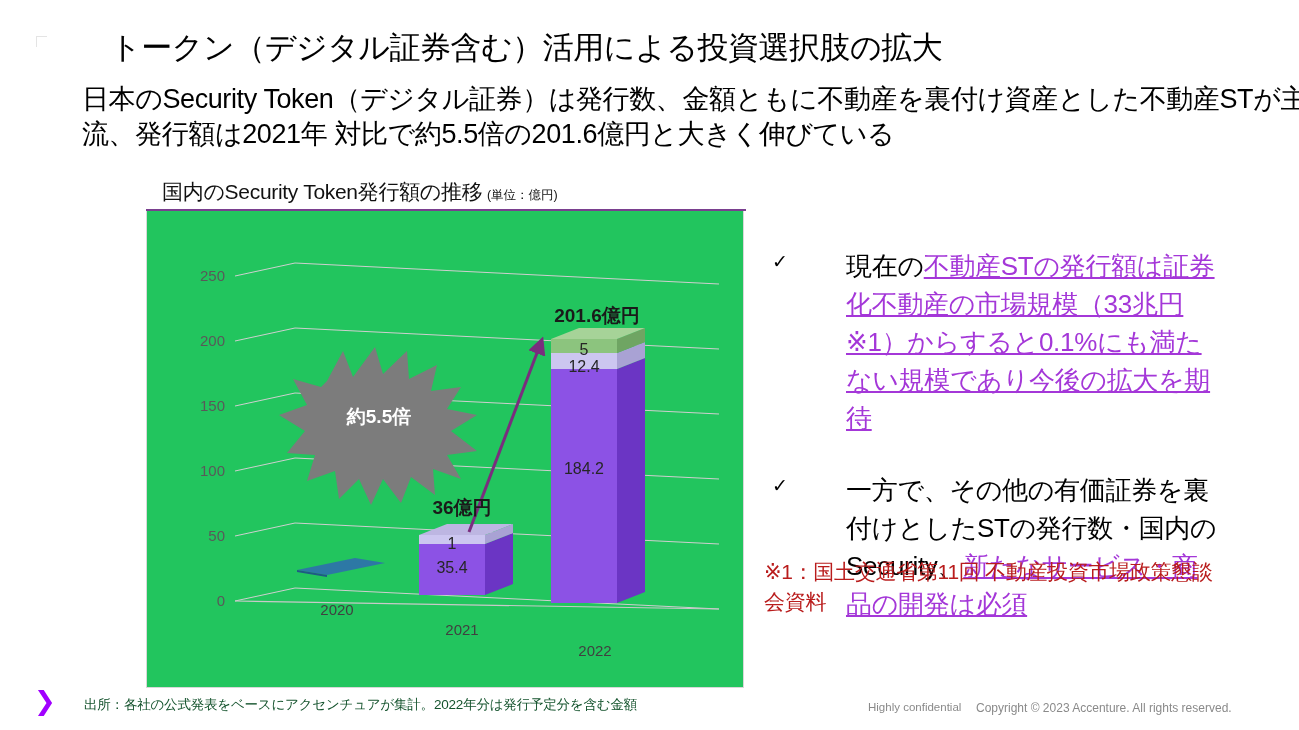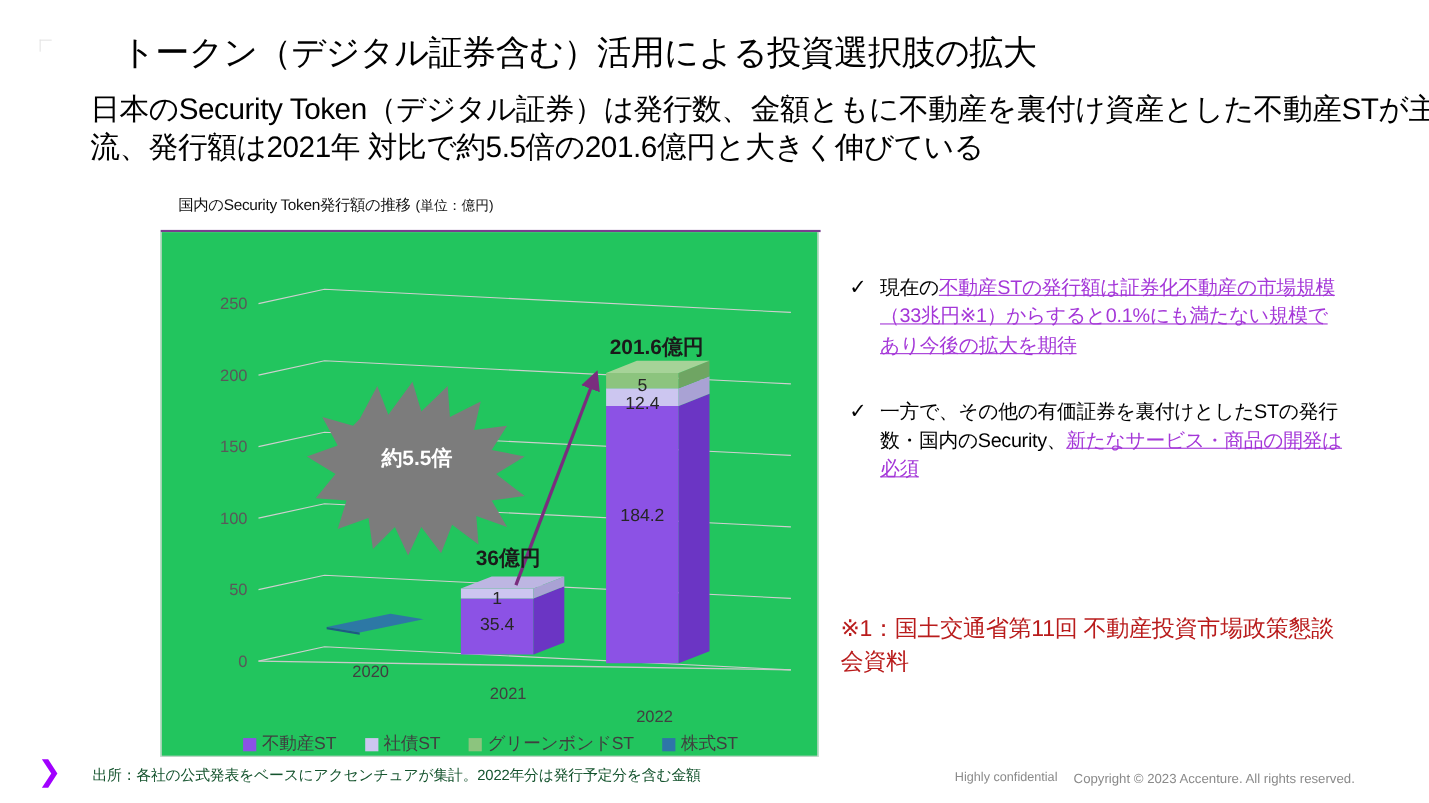--- a/index.html
+++ b/index.html
@@ -47,21 +47,21 @@
     top: 178px;
     width: 600px;
     height: 512px;
   }
   #chart-title-row {
     position: relative;
     height: 30px;
     padding-left: 16px;
   }
   #chart-title {
-    font-size: 14px;
+    font-size: 21px;
     color: #111;
     letter-spacing: -0.3px;
     display: inline-block;
     vertical-align: baseline;
   }
   #chart-unit {
     font-size: 12.5px;
     color: #111;
     display: inline-block;
     margin-left: 0;
@@ -165,24 +165,25 @@
     margin-bottom: 26px;
   }
   .bullet-check {
     flex: 0 0 auto;
     width: 28px;
     font-size: 19px;
     line-height: 1.45;
     color: #000;
   }
   .bullet-text {
-    font-size: 18px;
+    font-size: 26px;
     line-height: 1.46;
     letter-spacing: -0.3px;
     color: #000;
+    margin-left: 46px;
   }
   .hl {
     color: #A437D8;
     text-decoration: underline;
     text-decoration-color: #A437D8;
   }
   #footnote-right {
     position: absolute;
     left: 764px;
     top: 557px;
@@ -345,38 +346,20 @@
                   300,198 330,204 304,220 330,240 300,244 314,268 286,258 288,284 264,266 254,292
                   236,268 224,294 212,268 192,288 188,260 160,270 168,244 140,242 158,220 132,204
                   160,194 146,168 174,176"></polygon>
         <text class="burst-text" x="232" y="212" text-anchor="middle">約5.5倍</text>
       </g>
 
       <text class="callout-text" x="315" y="303" text-anchor="middle">36億円</text>
       <text class="callout-text" x="450" y="111" text-anchor="middle">201.6億円</text>
     </svg>
 
-    <div id="legend">
-      <div class="legend-item">
-        <span class="legend-swatch" style="background:#8C52E5"></span>
-        <span class="legend-label">不動産ST</span>
-      </div>
-      <div class="legend-item">
-        <span class="legend-swatch" style="background:#CCC6F0"></span>
-        <span class="legend-label">社債ST</span>
-      </div>
-      <div class="legend-item">
-        <span class="legend-swatch" style="background:#8CC47E"></span>
-        <span class="legend-label">グリーンボンドST</span>
-      </div>
-      <div class="legend-item">
-        <span class="legend-swatch" style="background:#2E75A8"></span>
-        <span class="legend-label">株式ST</span>
-      </div>
-    </div>
 
   </div>
 </div>
 
 <div id="bullets">
 
   <div class="bullet">
     <span class="bullet-check">✓</span>
     <span class="bullet-text"><span>現在の</span><span class="hl">不動産STの発行額は証券化不動産の市場規模（33兆円※1）からすると0.1%にも満たない規模であり今後の拡大を期待</span></span>
   </div>

